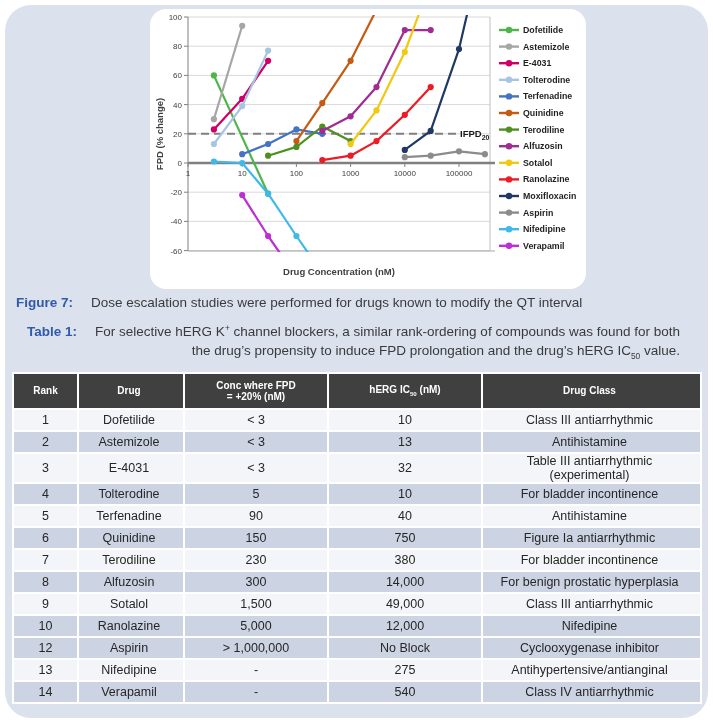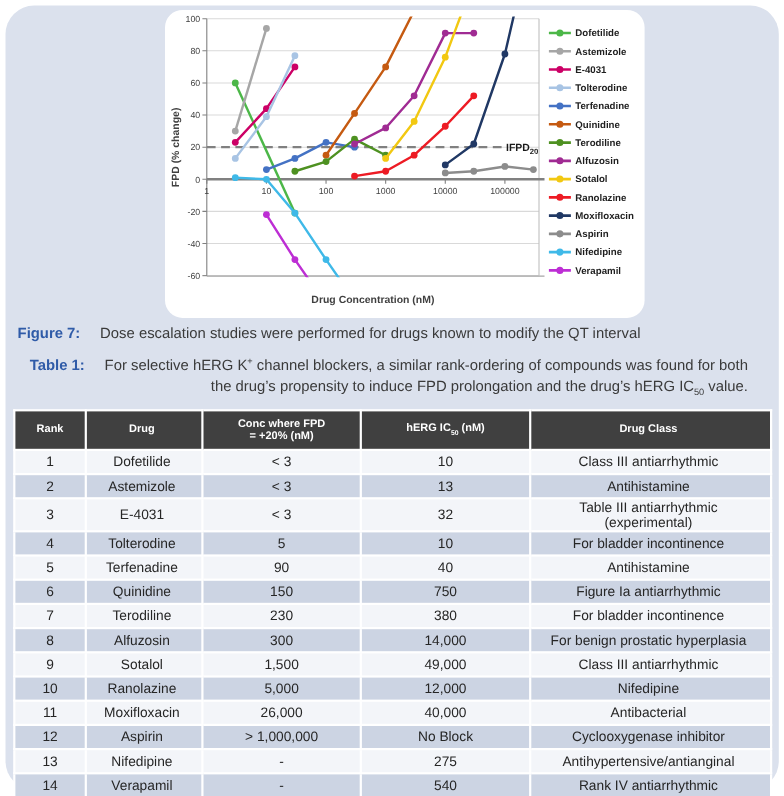--- a/index.html
+++ b/index.html
@@ -329,44 +329,37 @@
           <td class="al-center">49,000</td>
           <td class="al-left">Class III antiarrhythmic</td>
         </tr>
         <tr class="shade">
           <td class="al-center">10</td>
           <td class="al-left">Ranolazine</td>
           <td class="al-center">5,000</td>
           <td class="al-center">12,000</td>
           <td class="al-left">Nifedipine</td>
         </tr>
-        <tr class="light">
-          <td class="al-center">11</td>
-          <td class="al-left">Moxifloxacin</td>
-          <td class="al-center">26,000</td>
-          <td class="al-center">40,000</td>
-          <td class="al-left">Antibacterial</td>
-        </tr>
         <tr class="shade">
           <td class="al-center">12</td>
           <td class="al-left">Aspirin</td>
           <td class="al-center">&gt; 1,000,000</td>
           <td class="al-center">No Block</td>
           <td class="al-left">Cyclooxygenase inhibitor</td>
         </tr>
         <tr class="light">
           <td class="al-center">13</td>
           <td class="al-left">Nifedipine</td>
           <td class="al-center">-</td>
           <td class="al-center">275</td>
           <td class="al-left">Antihypertensive/antianginal</td>
         </tr>
         <tr class="shade">
           <td class="al-center">14</td>
           <td class="al-left">Verapamil</td>
           <td class="al-center">-</td>
           <td class="al-center">540</td>
-          <td class="al-left">Rank IV antiarrhythmic</td>
+          <td class="al-left">Class IV antiarrhythmic</td>
         </tr>
       </tbody>
   </table>
 
 </div>
 
 </body></html>

